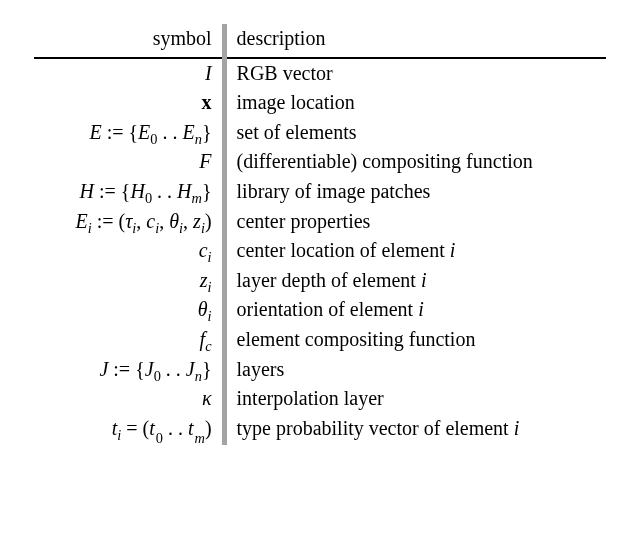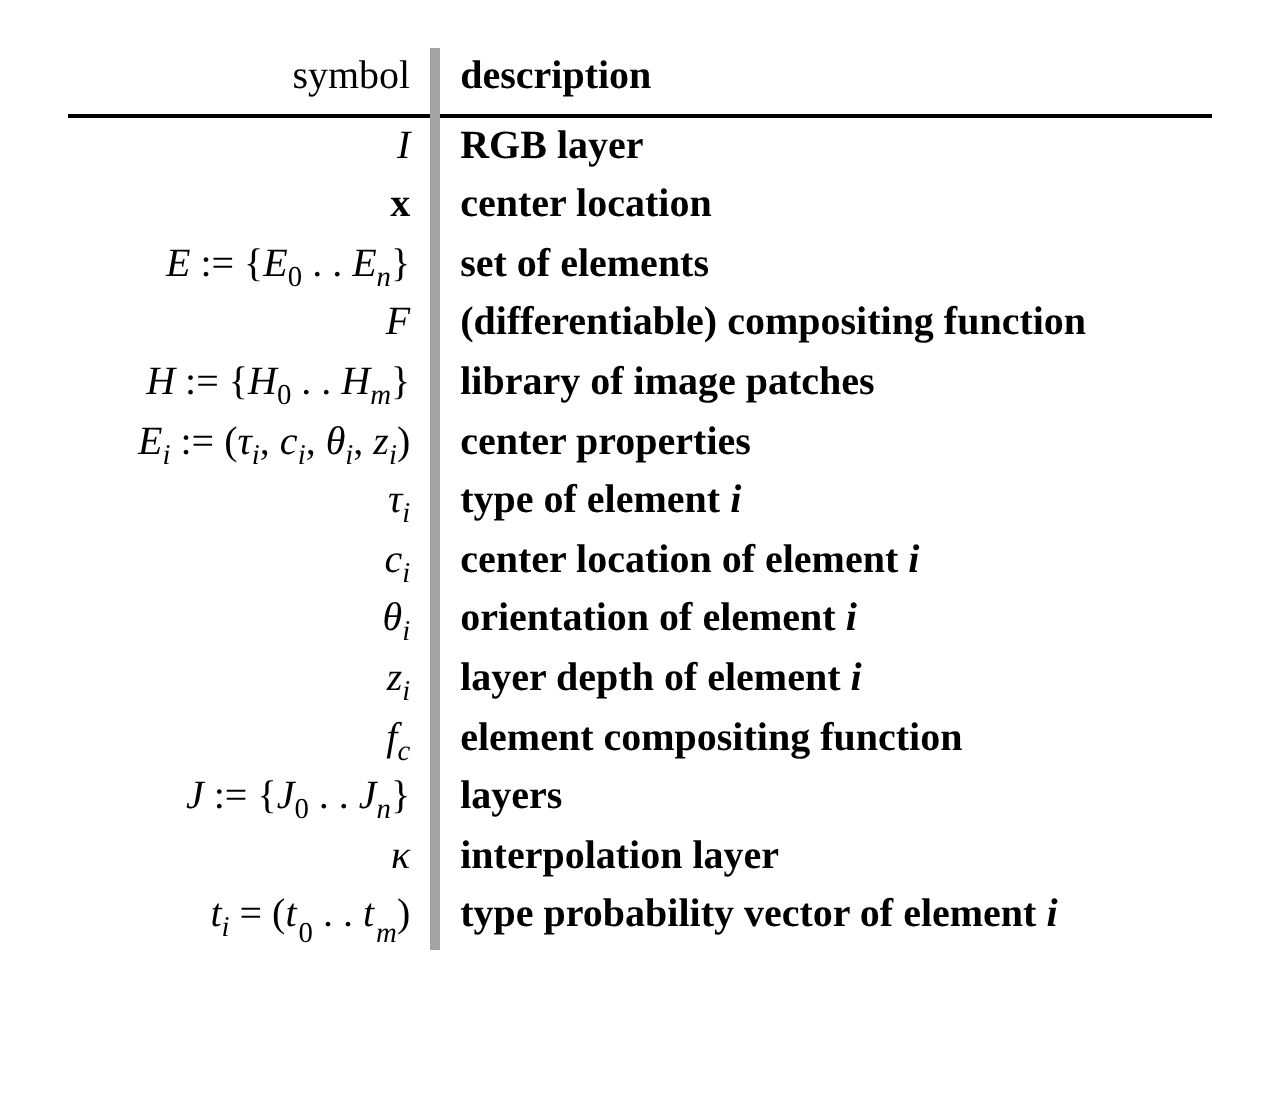--- a/index.html
+++ b/index.html
@@ -24,21 +24,20 @@
     padding: 0 10px;
     vertical-align: baseline;
   }
   .symcol {
     text-align: right;
     border-right: 5px solid #a3a3a3;
     white-space: nowrap;
   }
   .desccol {
     text-align: left;
-    font-weight: bold;
   }
   tr.headrow td {
     padding-bottom: 3px;
   }
   tr.dbltop td {
     border-top: 1px solid #000;
   }
   tr.dblbot td {
     padding-top: 1px;
   }
@@ -73,26 +72,26 @@
           <td class="symcol" style="height:0;padding:0;"></td>
           <td class="desccol" style="height:0;padding:0;"></td>
         </tr>
   <tr class="dbltop dblbot">
           <td class="symcol" style="height:0;padding:0;"></td>
           <td class="desccol" style="height:0;padding:0;"></td>
         </tr>
 
   <tr>
     <td class="symcol"><span class="it">I</span></td>
-    <td class="desccol">RGB layer</td>
+    <td class="desccol">RGB vector</td>
   </tr>
 
   <tr>
     <td class="symcol"><span class="bf">x</span></td>
-    <td class="desccol">center location</td>
+    <td class="desccol">image location</td>
   </tr>
 
   <tr>
     <td class="symcol">
       <span class="cal">E</span><span> := </span><span>{</span><span class="it">E</span><sub>0</sub><span> . . </span><span class="it">E</span><sub class="it">n</sub><span>}</span>
     </td>
     <td class="desccol">set of elements</td>
   </tr>
 
   <tr>
@@ -107,38 +106,34 @@
     <td class="desccol">library of image patches</td>
   </tr>
 
   <tr>
     <td class="symcol">
       <span class="it">E</span><sub class="it">i</sub><span> := </span><span>(</span><span class="it">τ</span><sub class="it">i</sub><span>, </span><span class="it">c</span><sub class="it">i</sub><span>, </span><span class="it">θ</span><sub class="it">i</sub><span>, </span><span class="it">z</span><sub class="it">i</sub><span>)</span>
     </td>
     <td class="desccol">center properties</td>
   </tr>
 
-  <tr>
-    <td class="symcol"><span class="it">τ</span><sub class="it">i</sub></td>
-    <td class="desccol"><span>type of element </span><span class="it">i</span></td>
-  </tr>
 
   <tr>
     <td class="symcol"><span class="it">c</span><sub class="it">i</sub></td>
     <td class="desccol"><span>center location of element </span><span class="it">i</span></td>
   </tr>
 
   <tr>
-    <td class="symcol"><span class="it">θ</span><sub class="it">i</sub></td>
-    <td class="desccol"><span>orientation of element </span><span class="it">i</span></td>
+    <td class="symcol"><span class="it">z</span><sub class="it">i</sub></td>
+    <td class="desccol"><span>layer depth of element </span><span class="it">i</span></td>
   </tr>
 
   <tr>
-    <td class="symcol"><span class="it">z</span><sub class="it">i</sub></td>
-    <td class="desccol"><span>layer depth of element </span><span class="it">i</span></td>
+    <td class="symcol"><span class="it">θ</span><sub class="it">i</sub></td>
+    <td class="desccol"><span>orientation of element </span><span class="it">i</span></td>
   </tr>
 
 
   <tr>
     <td class="symcol"><span class="it">f</span><sub class="it">c</sub></td>
     <td class="desccol">element compositing function</td>
   </tr>
 
   <tr>
     <td class="symcol">

